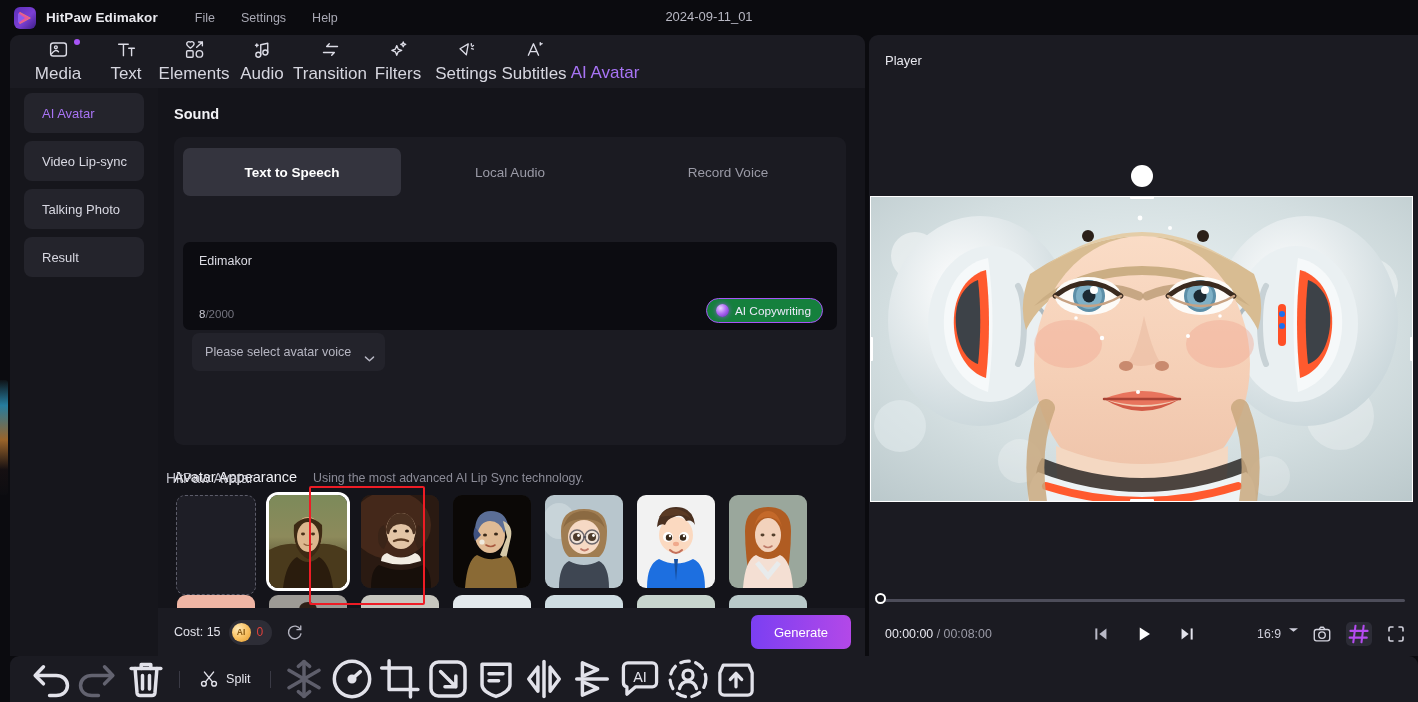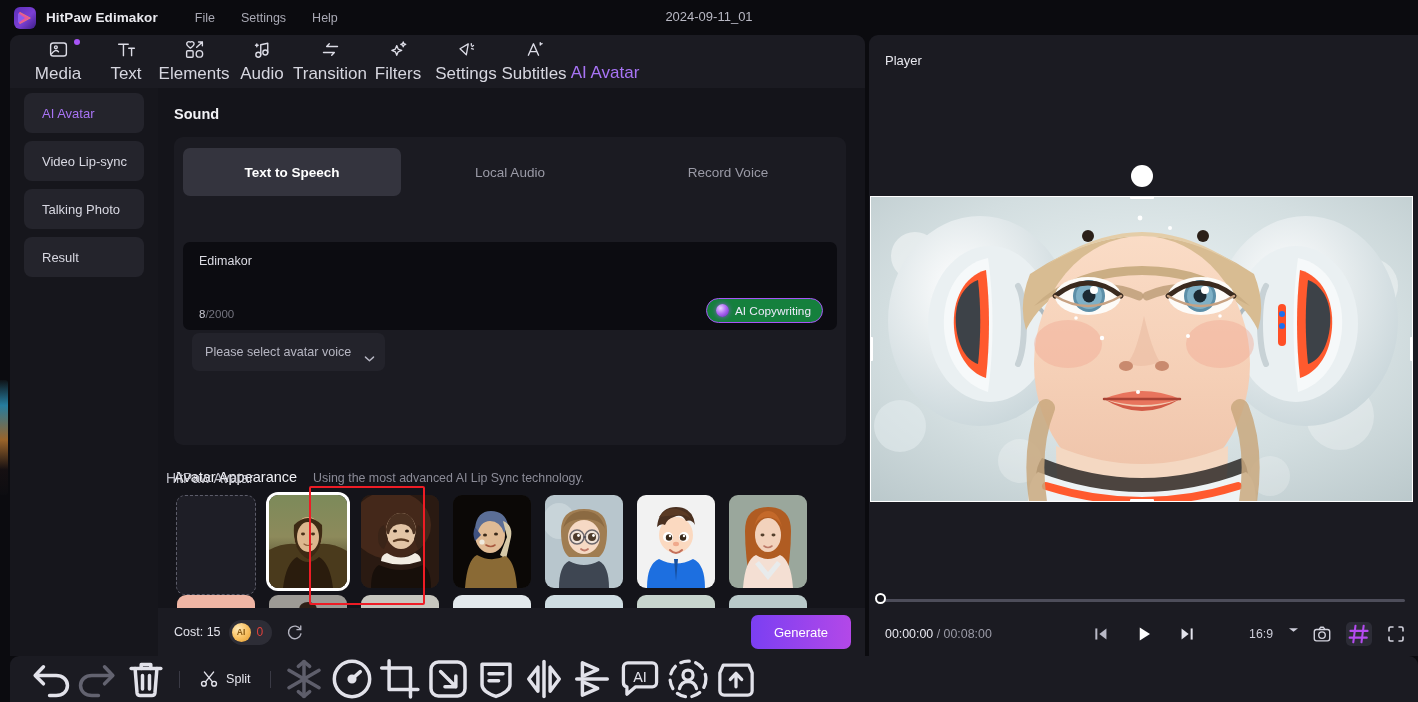--- a/index.html
+++ b/index.html
@@ -230,21 +230,21 @@
   }
   .time { margin-left: 16px; font-size: 12.4px; color: #9b9ba7; }
   .time b { color: #e9e9f1; font-weight: 400; }
   .mid-ctrls {
     position: absolute; left: 50%; transform: translateX(-50%);
     display: flex; align-items: center; gap: 22px;
   }
   .right-ctrls {
     position: absolute; right: 12px; display: flex; align-items: center; gap: 14px;
   }
-  .ratio { color: #cfcfdb; font-size: 12.3px; display: flex; gap: 16px; cursor: default; }
+  .ratio { color: #cfcfdb; font-size: 12.3px; display: flex; gap: 8px; cursor: default; }
   .icon-btn { width: 20px; height: 20px; display: flex; align-items: center; justify-content: center; cursor: default; }
   .icon-btn.boxed { width: 26px; height: 24px; border-radius: 5px; background: #2c2c36; }
 
   
   .bottombar {
     position: absolute; left: 10px; bottom: 0; width: 1408px; height: 46px;
     background: #1b1b22; border-radius: 9px 9px 0 0;
     display: flex; align-items: center; padding-left: 16px; gap: 0;
   }
   .tb { width: 48px; height: 30px; display: flex; align-items: center; justify-content: center; cursor: default; }

